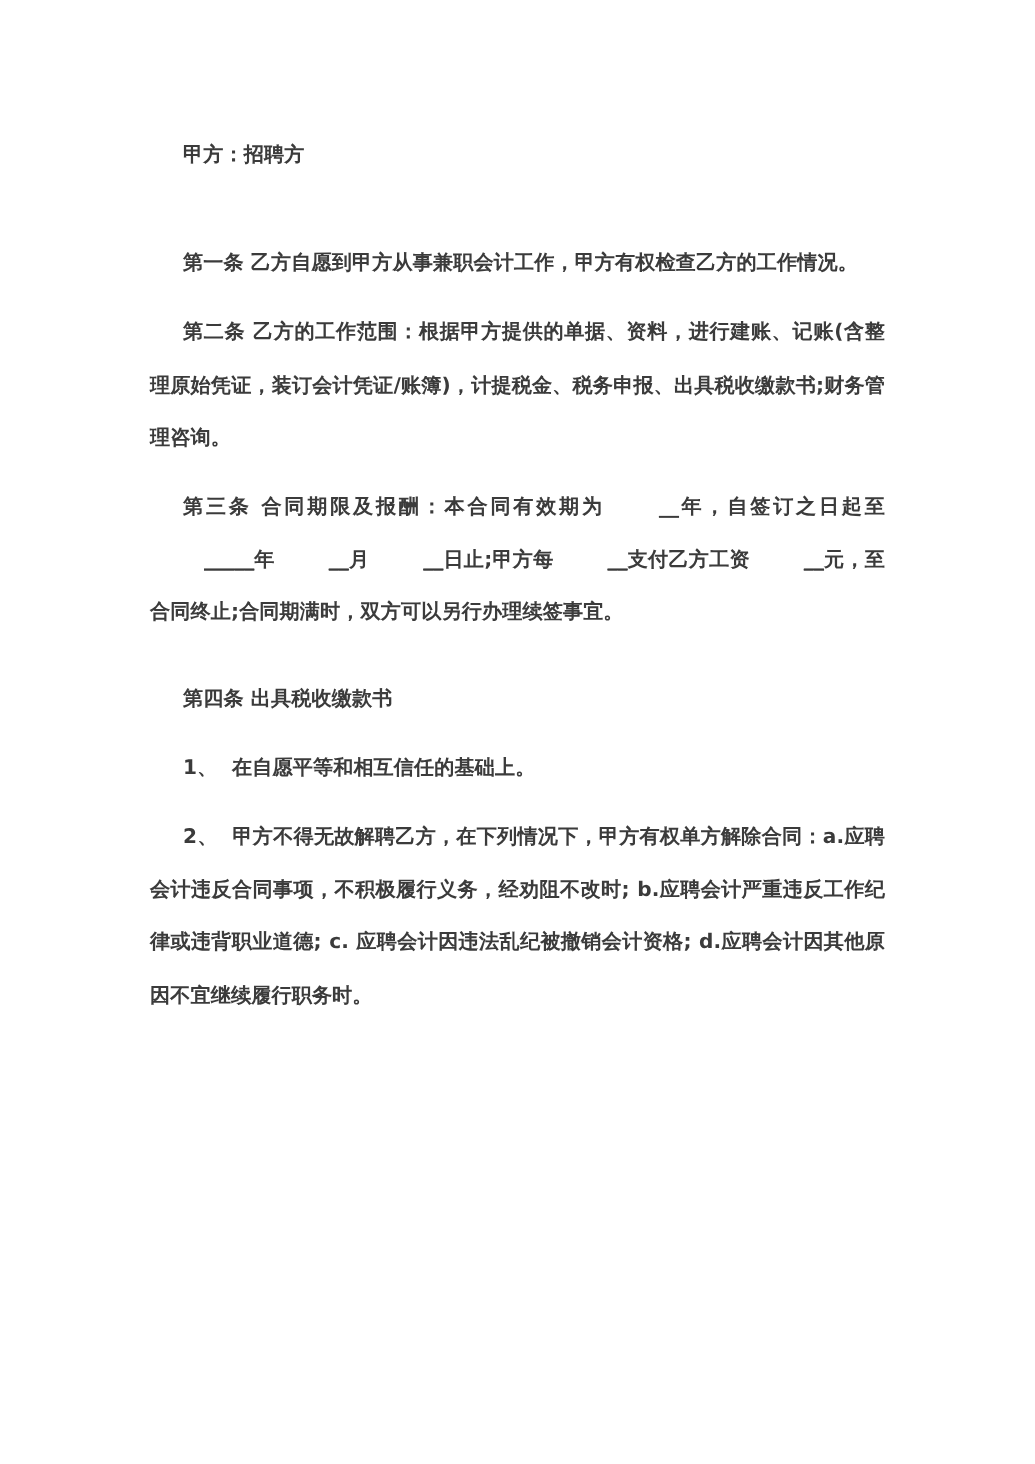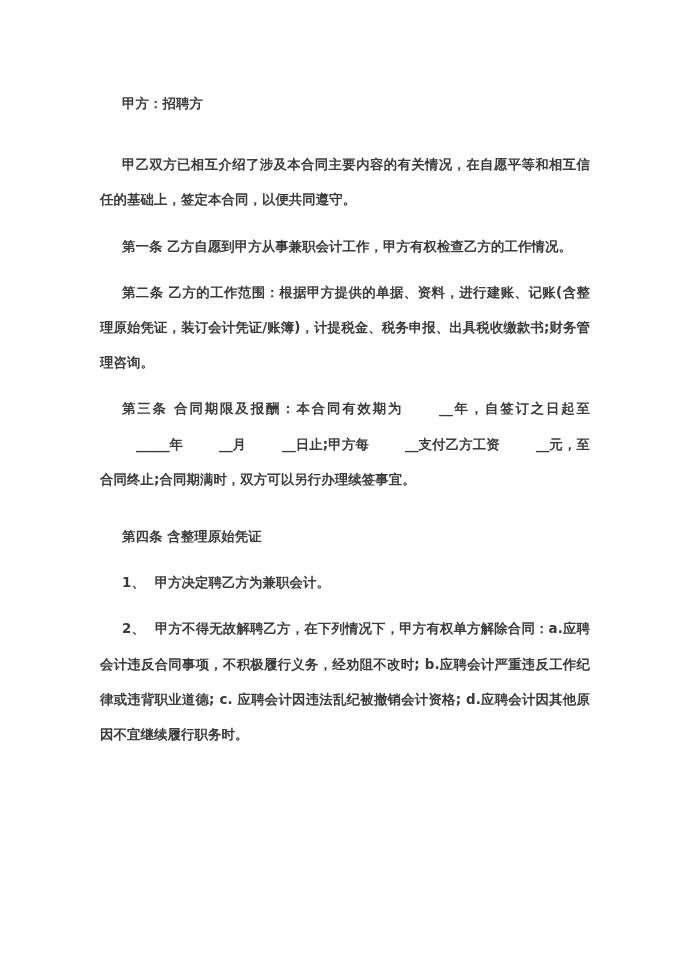--- a/index.html
+++ b/index.html
@@ -67,43 +67,42 @@
 <div class="page">
   <div class="doc-body">
 
     <p class="para indent-1">甲方：招聘方</p>
 
     <div class="gap-sm"></div>
 
 
     <div class="gap-md"></div>
 
-    <p class="para indent-1">甲乙双方已相互介绍了涉及本合同主要内容的有关情况，在自愿平等和相互信任的基础上，签定本合同，以便共同遵守。</p>
 
     <div class="gap-sm"></div>
 
     <p class="para indent-1">第一条 乙方自愿到甲方从事兼职会计工作，甲方有权检查乙方的工作情况。</p>
 
     <div class="gap-sm"></div>
 
     <p class="para indent-1">第二条 乙方的工作范围：根据甲方提供的单据、资料，进行建账、记账(含整理原始凭证，装订会计凭证/账簿)，计提税金、税务申报、出具税收缴款书;财务管理咨询。</p>
 
     <div class="gap-sm"></div>
 
     <p class="para indent-1"><span>第三条 合同期限及报酬：本合同有效期为</span><span class="blank">__</span><span>年，自签订之日起至</span><span class="blank">_____</span><span>年</span><span class="blank">__</span><span>月</span><span class="blank">__</span><span>日止;甲方每</span><span class="blank">__</span><span>支付乙方工资</span><span class="blank">__</span><span>元，至合同终止;合同期满时，双方可以另行办理续签事宜。</span></p>
 
     <div class="gap-sm"></div>
 
 
     <div class="gap-sm"></div>
 
-    <p class="para indent-1">第四条 含整理原始凭证</p>
+    <p class="para indent-1">第四条 出具税收缴款书</p>
 
     <div class="gap-sm"></div>
 
-    <p class="para indent-list"><span class="num-label">1、</span>&nbsp;&nbsp;<span>甲方决定聘乙方为兼职会计。</span></p>
+    <p class="para indent-list"><span class="num-label">1、</span>&nbsp;&nbsp;<span>在自愿平等和相互信任的基础上。</span></p>
 
     <div class="gap-sm"></div>
 
     <p class="para indent-list"><span class="num-label">2、</span>&nbsp;&nbsp;<span>甲方不得无故解聘乙方，在下列情况下，甲方有权单方解除合同：a.应聘会计违反合同事项，不积极履行义务，经劝阻不改时; b.应聘会计严重违反工作纪律或违背职业道德; c. 应聘会计因违法乱纪被撤销会计资格; d.应聘会计因其他原因不宜继续履行职务时。</span></p>
 
   </div>
 </div>
 
 </body></html>

